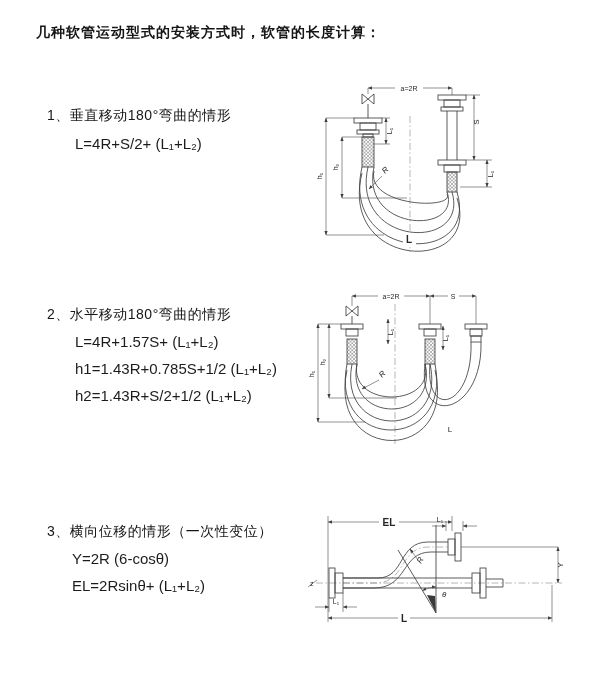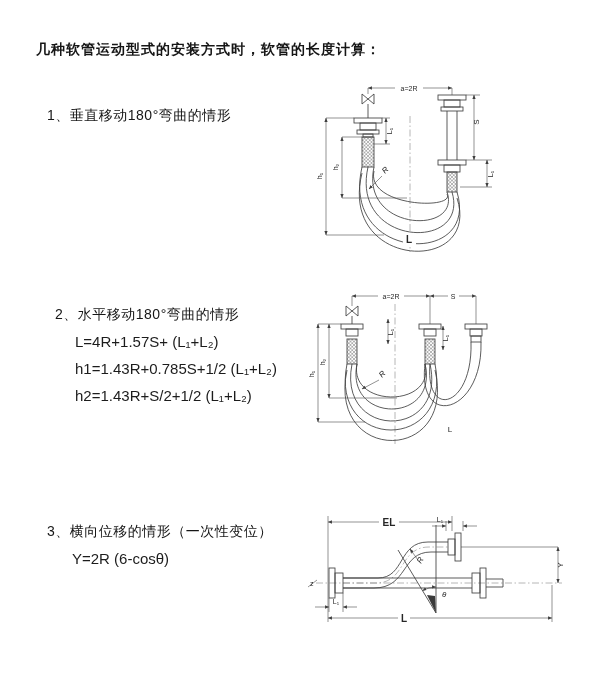--- a/index.html
+++ b/index.html
@@ -1,20 +1,20 @@
 <!DOCTYPE html>
 <html><head>
 <meta charset="utf-8">
 <style>
   html,body{margin:0;padding:0;}
   body{
     width:600px;height:675px;position:relative;background:#ffffff;
     font-family:"Liberation Sans","DejaVu Sans",sans-serif;overflow:hidden;color:#1d1d1d;
   }
-  .title{position:absolute;left:36px;top:41px;font-size:14px;font-weight:700;color:#161616;letter-spacing:1px;}
+  .title{position:absolute;left:36px;top:24px;font-size:14px;font-weight:700;color:#161616;letter-spacing:1px;}
   .sec-h{position:absolute;font-size:14px;font-weight:400;color:#161616;letter-spacing:0.5px;}
   .formulas{position:absolute;font-size:15px;color:#1c1c1c;}
   .formulas .f{height:16px;line-height:16px;margin-bottom:11px;white-space:pre;}
   svg{position:absolute;}
   svg text{font-family:"Liberation Sans","DejaVu Sans",sans-serif;fill:#262626;}
   .geo{stroke:#3f3f3f;stroke-width:0.85;fill:none;}
   .dim{stroke:#4a4a4a;stroke-width:0.6;fill:none;}
   .cl{stroke:#7a7a7a;stroke-width:0.55;fill:none;stroke-dasharray:7 2.5 1.5 2.5;}
   .lbl{font-size:7px;}
   .lbl8{font-size:8px;}
@@ -23,32 +23,34 @@
   .hr2{fill:url(#xh2);stroke:#3f3f3f;stroke-width:0.85;}
   .wbg{fill:#ffffff;stroke:none;}
 </style>
 </head>
 <body>
 
 <div class="title">几种软管运动型式的安装方式时，软管的长度计算：</div>
 
 <div class="sec-h" style="left:47px;top:107px">1、垂直移动180°弯曲的情形</div>
 <div class="formulas" style="left:75px;top:136px">
+  <div class="f">L=4R+S/2+ (L₁+L₂)</div>
 </div>
 
-<div class="sec-h" style="left:55px;top:306px">2、水平移动180°弯曲的情形</div>
+<div class="sec-h" style="left:47px;top:306px">2、水平移动180°弯曲的情形</div>
 <div class="formulas" style="left:75px;top:334px">
   <div class="f">L=4R+1.57S+ (L₁+L₂)</div>
   <div class="f">h1=1.43R+0.785S+1/2 (L₁+L₂)</div>
   <div class="f">h2=1.43R+S/2+1/2 (L₁+L₂)</div>
 </div>
 
 <div class="sec-h" style="left:47px;top:523px">3、横向位移的情形（一次性变位）</div>
 <div class="formulas" style="left:72px;top:551px">
   <div class="f">Y=2R (6-cosθ)</div>
+  <div class="f">EL=2Rsinθ+ (L₁+L₂)</div>
 </div>
 
 <svg style="left:312px;top:72px" width="286" height="188" viewBox="0 0 286 188">
   <defs>
     <pattern id="xh1" width="3.5" height="3.5" patternUnits="userSpaceOnUse">
       <path d="M0,3.5 L3.5,0 M0,0 L3.5,3.5" stroke="#5a5a5a" stroke-width="0.45"></path>
     </pattern>
     <marker id="ar1" viewBox="0 0 8 8" refX="7.5" refY="4" markerWidth="7" markerHeight="7" orient="auto-start-reverse">
       <path d="M0,0.9 L8,4 L0,7.1 Z" fill="#3f3f3f"></path>
     </marker>

